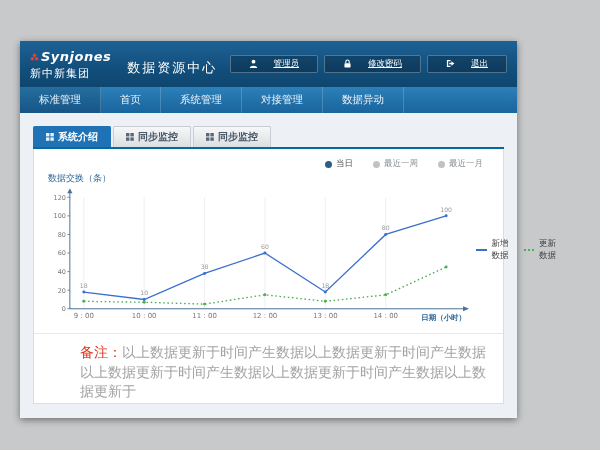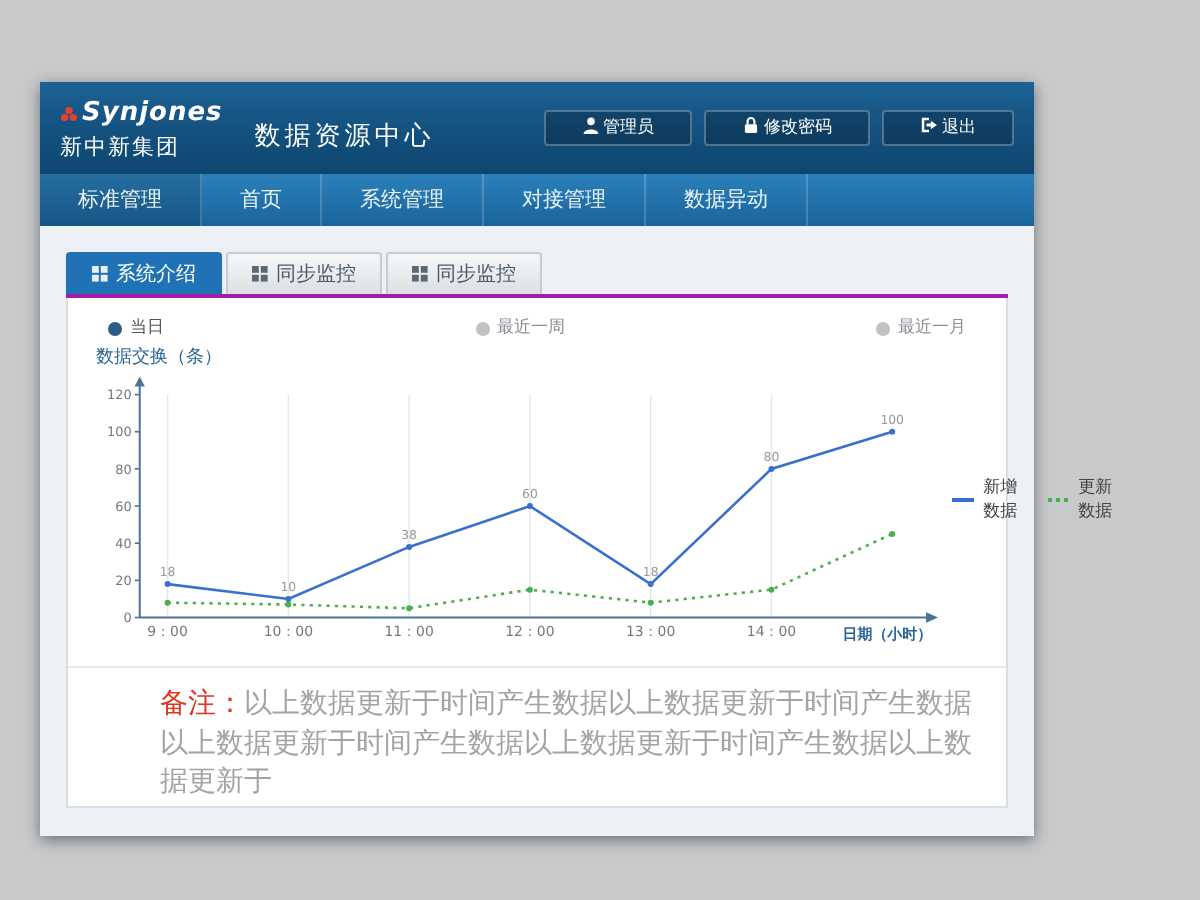--- a/index.html
+++ b/index.html
@@ -20,53 +20,53 @@
     padding:0 10px;box-sizing:border-box;
     background:linear-gradient(180deg,#1d6295 0%,#13507e 55%,#0e466f 100%);
   }
   .brand{display:flex;flex-direction:column;line-height:1.1;margin-right:16px;}
   .logo-line{display:flex;align-items:center;gap:2px;}
   .logo-text{color:#fff;font-size:13px;font-weight:bold;font-style:italic;letter-spacing:.5px;}
   .company{color:#fff;font-size:11px;font-weight:normal;margin-top:2px;letter-spacing:1px;}
   .app-title{color:#fff;font-size:13px;letter-spacing:2px;margin-top:8px;}
   .user-actions{margin-left:auto;display:flex;gap:6px;align-items:center;}
   .ua-btn{
-    display:flex;align-items:center;gap:2px;cursor:pointer;
+    display:flex;align-items:center;gap:16px;cursor:pointer;
     background:rgba(0,0,0,.22);border:1px solid rgba(255,255,255,.28);
-    border-radius:2px;padding:2px 18px;color:#fff;font-size:8.5px;
+    border-radius:2px;padding:2px 18px;color:#fff;font-size:8.5px;text-decoration:underline;
   }
   
   .nav{
     height:26px;flex:0 0 26px;display:flex;
     background:linear-gradient(180deg,#2c80ba 0%,#1a649c 100%);
   }
   .nav-item{
     display:flex;align-items:center;padding:0 19px;color:#eaf3fa;
     font-size:10.5px;border-right:1px solid rgba(255,255,255,.18);cursor:pointer;
   }
   .nav-item:first-child{background:rgba(0,0,0,.14);}
   
   .content{flex:1;padding:13px 13px 0;box-sizing:border-box;}
-  .tabbar{display:flex;align-items:flex-end;border-bottom:2px solid #a21caf;height:21px;}
+  .tabbar{display:flex;align-items:flex-end;border-bottom:2px solid #0369a1;height:21px;font-weight:bold;}
   .tab{
     display:flex;align-items:center;gap:4px;height:21px;padding:0 12px;
     font-size:10px;cursor:pointer;margin-right:2px;box-sizing:border-box;
     background:linear-gradient(180deg,#f6f7f8,#dcdfe2);
     border:1px solid #c8cdd2;border-bottom:none;color:#4a5a6a;
     border-radius:2px 2px 0 0;
   }
   .tab.active{background:#1f72b5;border-color:#1f72b5;color:#fff;}
   .tab-icon{display:flex;align-items:center;}
   .tab-icon svg{fill:currentColor;opacity:.9;}
   .panel{
     background:#fff;border:1px solid #d9dee3;border-top:none;height:255px;
     box-sizing:border-box;display:flex;flex-direction:column;
   }
   
-  .filters-row{display:flex;justify-content:space-between;gap:30px;padding:9px 20px 0;}
+  .filters-row{display:flex;justify-content:flex-end;gap:20px;padding:9px 20px 0;}
   .filter{display:flex;align-items:center;gap:4px;font-size:8.5px;color:#8a8f94;cursor:pointer;}
   .filter.active{color:#555;}
   .filter-dot{width:7px;height:7px;border-radius:50%;background:#ccc;}
   
   .ylabel{color:#2a6496;font-weight:normal;font-size:9px;margin:2px 0 0 14px;}
   .chart-row{display:flex;align-items:center;padding:0 4px 0 6px;}
   .chart-svg{flex:0 0 auto;}
   .legend-col{display:flex;gap:14px;margin:0 0 18px 6px;}
   .legend-item{display:flex;align-items:center;gap:5px;font-size:8.5px;color:#444;}
   .legend-sample{width:20px;height:0;border-top:2px solid #999;}

